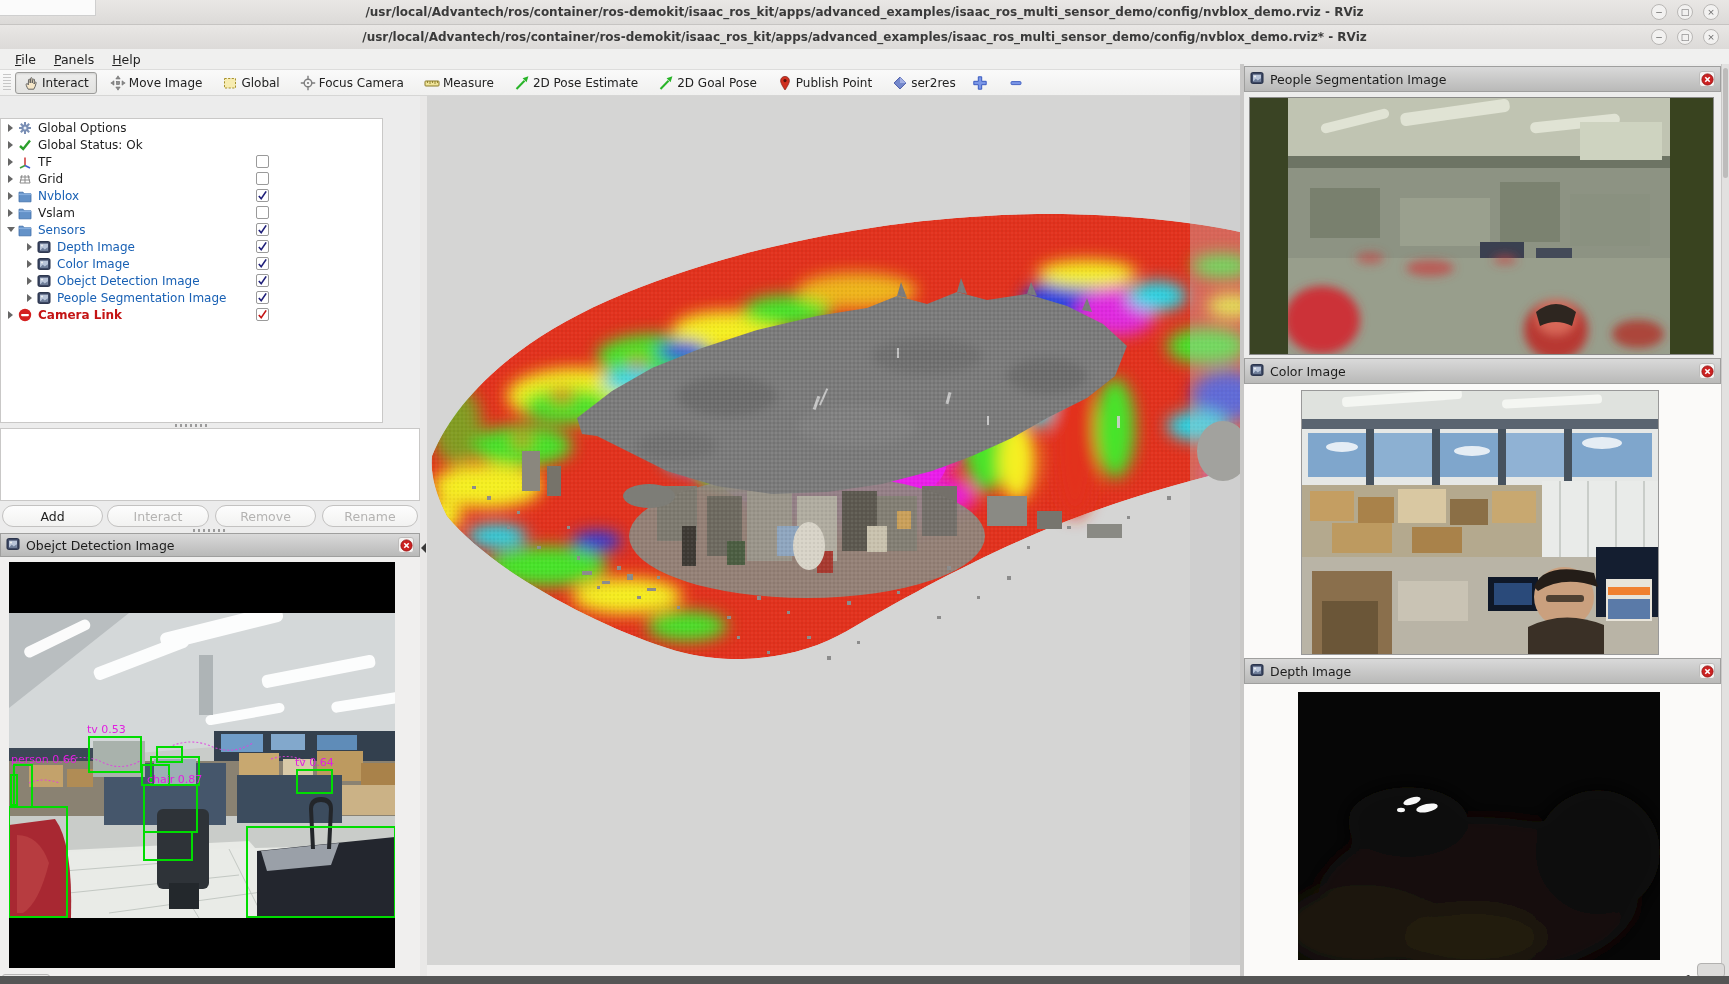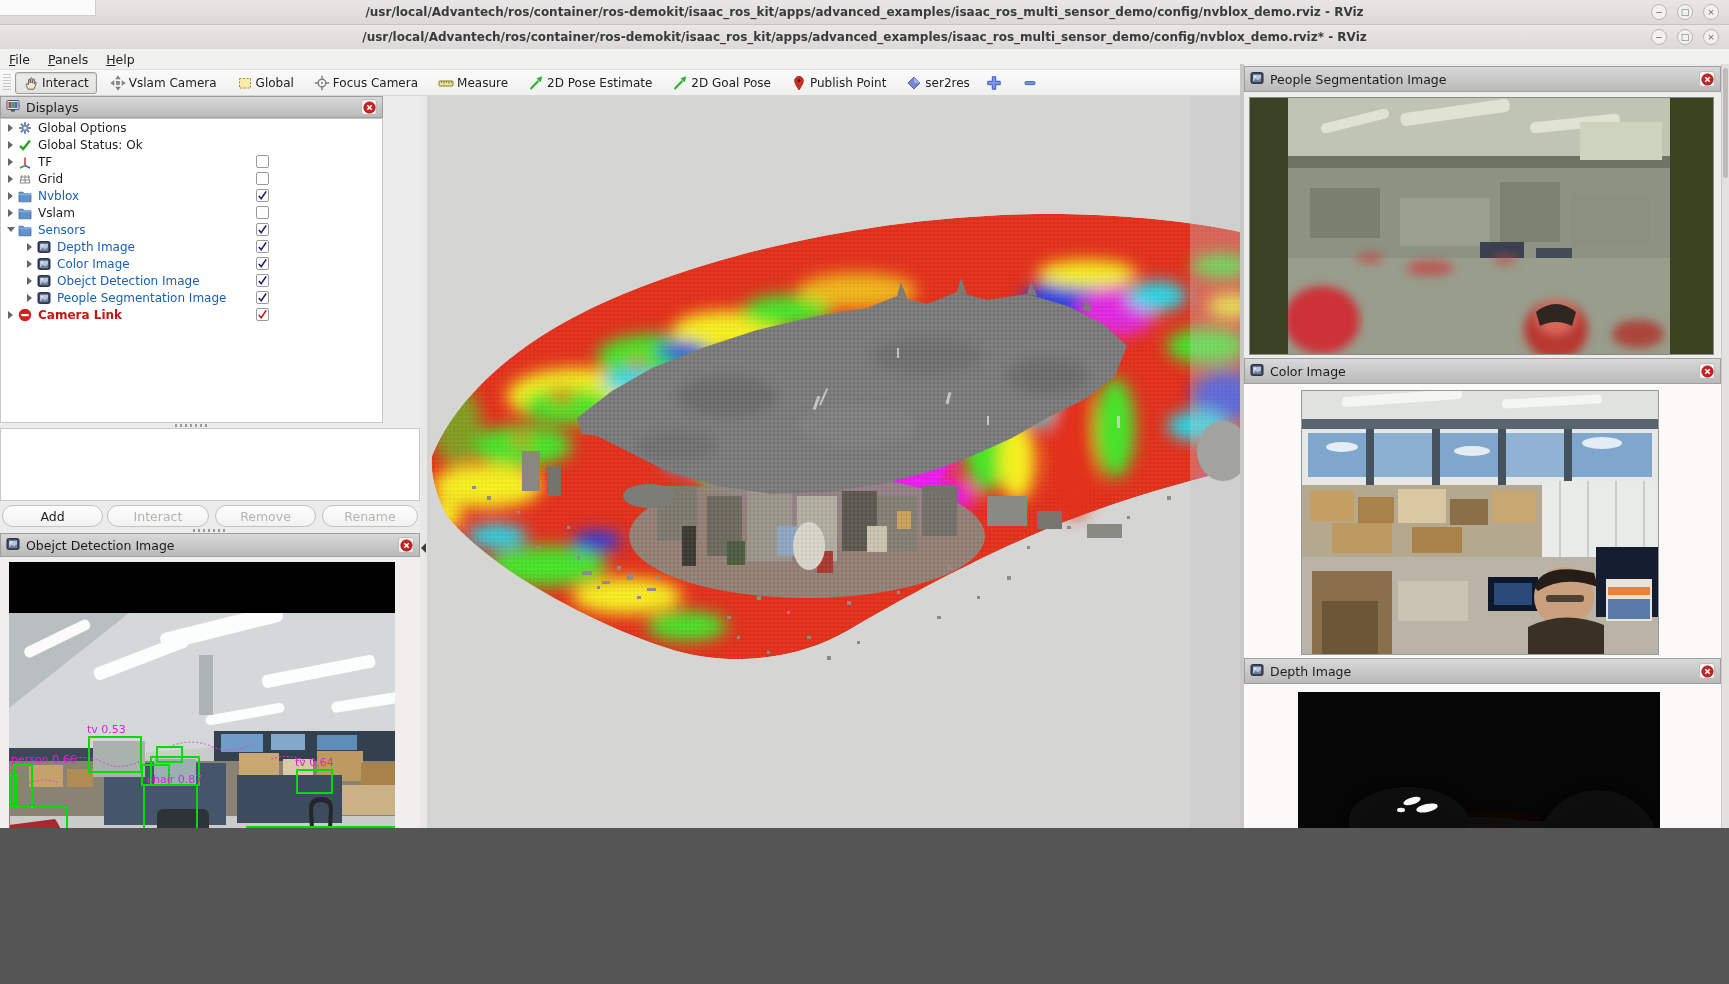--- a/index.html
+++ b/index.html
@@ -1,30 +1,30 @@
 <!DOCTYPE html>
 <html><head>
 <meta charset="utf-8">
 <style>
   html,body{margin:0;padding:0;background:#555;}
-  #app{position:relative;width:1729px;height:828px;overflow:hidden;
+  #app{position:relative;width:1729px;height:976px;overflow:hidden;
        background:#ececec;font-family:"DejaVu Sans","Liberation Sans",sans-serif;
        -webkit-font-smoothing:antialiased;}
   .abs{position:absolute;}
   
   .titlebar{left:0;width:1729px;height:24px;background:linear-gradient(#e9e7e5,#dcdad8);
             border-bottom:1px solid #c6c4c2;display:flex;align-items:center;justify-content:center;}
   .titlebar .ttl{font-size:12px;font-weight:bold;color:#3a3a3a;white-space:nowrap;}
   .winbtns{position:absolute;right:10px;top:4px;display:flex;gap:10px;}
   .winbtn{width:16px;height:16px;border-radius:50%;background:#f2f1f0;border:1px solid #b9b7b5;
           color:#6a6a6a;font-size:9px;line-height:14px;text-align:center;box-sizing:border-box;}
   .notch{left:0;top:0;width:95px;height:15px;background:#fbfbfb;border:1px solid #cfcfcf;border-top:none;border-left:none;}
   
   .menubar{left:0;top:49px;width:1729px;height:21px;background:#f0f0ef;border-bottom:1px solid #dddddc;
-           display:flex;align-items:center;box-sizing:border-box;}
+           display:flex;align-items:center;padding-left:6px;box-sizing:border-box;}
   .menu-item{font-size:12.5px;color:#222;padding:2px 9px;}
   .menu-item u{text-decoration:underline;}
   .toolbar{left:0;top:70px;width:1243px;height:26px;background:linear-gradient(#fafafa,#f0f0ef);
            border-bottom:1px solid #d6d6d5;display:flex;align-items:center;box-sizing:border-box;}
   .tb-handle{width:8px;height:18px;margin:0 4px 0 3px;
              background:repeating-linear-gradient(#bbb 0 1px,transparent 1px 3px);
              background-size:2px 100%;background-repeat:repeat-x;opacity:.8;}
   .tool{display:flex;align-items:center;gap:3px;padding:2px 7px;margin-right:6px;border-radius:3px;
         font-size:12px;color:#222;white-space:nowrap;}
   .tool.active{background:linear-gradient(#ededec,#e2e2e0);border:1px solid #9c9c9a;box-shadow:inset 0 1px 2px rgba(0,0,0,.12);}
@@ -105,21 +105,21 @@
           <svg width="16" height="16" viewBox="0 0 16 16">
             <g fill="#909090" stroke="#606060" stroke-width="0.5">
               <path d="M8 0.8 L10.2 4 H5.8 Z"></path>
               <path d="M8 15.2 L5.8 12 H10.2 Z"></path>
               <path d="M0.8 8 L4 5.8 V10.2 Z"></path>
               <path d="M15.2 8 L12 10.2 V5.8 Z"></path>
               <rect x="6.4" y="6.4" width="3.2" height="3.2"></rect>
             </g>
           </svg>
         </span>
-        <span>Vslam Camera</span>
+        <span>Move Image</span>
       </div>
       <div class="tool">
         <span>
           <svg width="16" height="16" viewBox="0 0 16 16">
             <rect x="2.5" y="3.5" width="11" height="9.5" fill="#f7ecb0" stroke="#a8922c" stroke-dasharray="2.2 1.4"></rect>
           </svg>
         </span>
         <span>Global</span>
       </div>
       <div class="tool">
@@ -182,36 +182,20 @@
           <path d="M6.3 1.8 h3.4 v4.5 h4.5 v3.4 h-4.5 v4.5 h-3.4 v-4.5 h-4.5 v-3.4 h4.5 Z" fill="#7a96e6" stroke="#3a5ac0" stroke-width="1"></path>
         </svg>
       </div>
       <div class="tb-sq">
         <svg width="16" height="16" viewBox="0 0 16 16">
           <rect x="3" y="6.6" width="10" height="3" rx="1" fill="#7a96e6" stroke="#3a5ac0" stroke-width="0.9"></rect>
         </svg>
       </div>
     </div>
 
-  <div class="abs dockhdr" style="left:0;top:96px;width:383px;height:22px;">
-    <span id="ic-displays"><svg width="14" height="14" viewBox="0 0 14 14">
-          <rect x="1" y="1.5" width="12" height="9" rx="1" fill="#dfe6ef" stroke="#4a566a"></rect>
-          <rect x="2.5" y="3" width="3" height="6" fill="#c04040"></rect>
-          <rect x="5.5" y="3" width="3" height="6" fill="#40a060"></rect>
-          <rect x="8.5" y="3" width="3" height="6" fill="#4868b8"></rect>
-          <rect x="5" y="11" width="4" height="1.6" fill="#4a566a"></rect>
-        </svg></span>
-    <span class="htxt">Displays</span>
-    <span class="closebtn" id="cb-displays">
-        <svg width="13" height="13" viewBox="0 0 14 14">
-          <circle cx="7" cy="7" r="6" fill="#cc2222" stroke="#911"></circle>
-          <path d="M4.6 4.6 L9.4 9.4 M9.4 4.6 L4.6 9.4" stroke="#fff" stroke-width="1.7"></path>
-        </svg>
-      </span>
-  </div>
   <div class="abs treearea" id="tree" style="left:0;top:118px;width:383px;height:305px;">
       <div class="trow normal">
         <span class="expander">
           <span class="tri-r"></span>
         </span>
         <span class="ticon">
           <svg width="14" height="14" viewBox="0 0 14 14">
             <g stroke="#7a8fb5" stroke-width="2">
               <line x1="7" y1="1" x2="7" y2="13"></line>
               <line x1="1" y1="7" x2="13" y2="7"></line>

